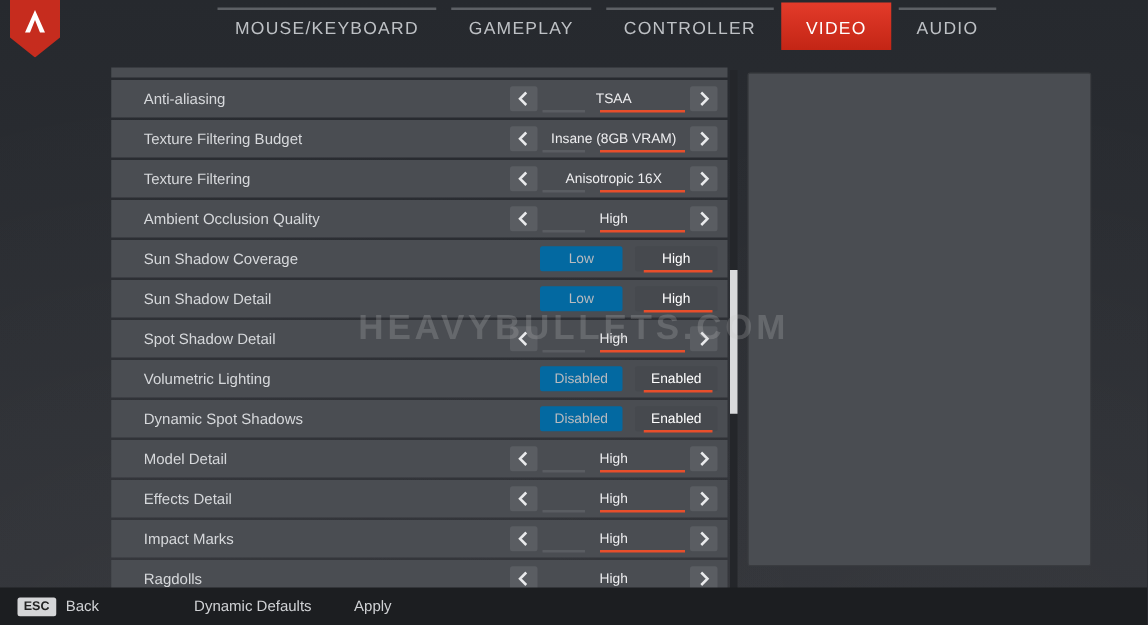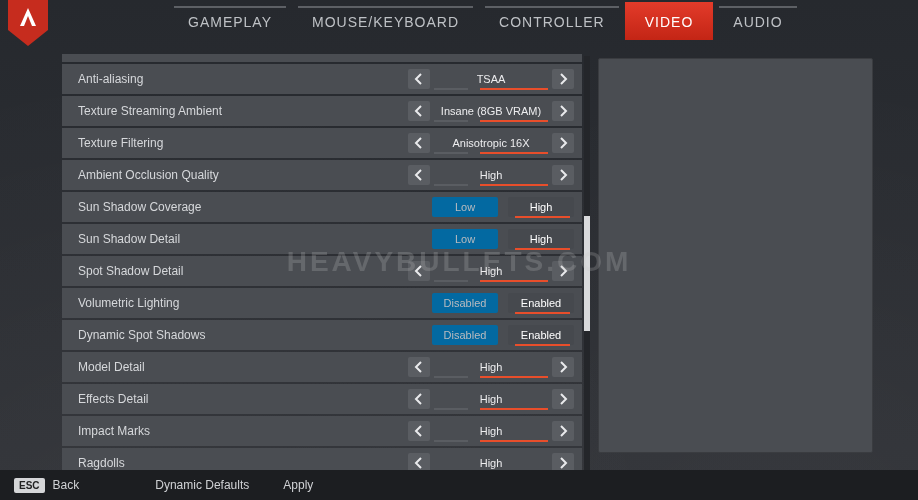--- a/index.html
+++ b/index.html
@@ -93,24 +93,25 @@
     left: 0; top: 160px; width: 6px; height: 115px;
     background: #d9dadc;
   }
 
   
   .row {
     height: 30px;
     background: #4a4d52;
     margin-bottom: 2px;
     display: flex; align-items: center;
-    padding: 0 8px 0 16px;
+    padding: 0 8px 0 26px;
     font-size: 12px;
     color: #d6d8db;
     position: relative;
+    margin-left: 27px;
   }
   .row.firstclip {
     height: 8px;
     background: #4a4d52;
     margin-bottom: 2px;
   }
   .row .label {
     flex: 1 1 auto;
   }
 
@@ -214,22 +215,22 @@
 <div class="bg-vignette"></div>
 
 <div class="header">
   <div class="logo">
     <svg width="40" height="46" viewBox="0 0 40 46">
       <polygon points="0,0 40,0 40,30 20,46 0,30" fill="#c62c1e"></polygon>
       <path d="M20 8 L28 26 L24 26 L20 16 L16 26 L12 26 Z" fill="#ffffff"></path>
     </svg>
   </div>
   <div class="tabs">
+    <div class="tab dim">MOUSE/KEYBOARD</div>
     <div class="tab dim">GAMEPLAY</div>
-    <div class="tab dim">MOUSE/KEYBOARD</div>
     <div class="tab dim">CONTROLLER</div>
     <div class="tab active">VIDEO</div>
     <div class="tab dim">AUDIO</div>
   </div>
 </div>
 
 <div class="main">
   <div class="settings-col">
     <div class="row firstclip"></div>
     <div id="rows-host">
@@ -247,21 +248,21 @@
               <span class="underline-r"></span>
             </div>
             <div class="chev">
               <svg width="10" height="12" viewBox="0 0 10 12">
                 <path d="M3 1 L8 6 L3 11" stroke="#e9eaec" stroke-width="2" fill="none"></path>
               </svg>
             </div>
           </div>
         </div>
         <div class="row">
-          <span class="label">Texture Streaming Ambient</span>
+          <span class="label">Texture Filtering Budget</span>
           <div class="opt">
             <div class="chev">
               <svg width="10" height="12" viewBox="0 0 10 12">
                 <path d="M7 1 L2 6 L7 11" stroke="#e9eaec" stroke-width="2" fill="none"></path>
               </svg>
             </div>
             <div class="opt-val">
               <span>Insane (8GB VRAM)</span>
               <span class="underline-l"></span>
               <span class="underline-r"></span>

